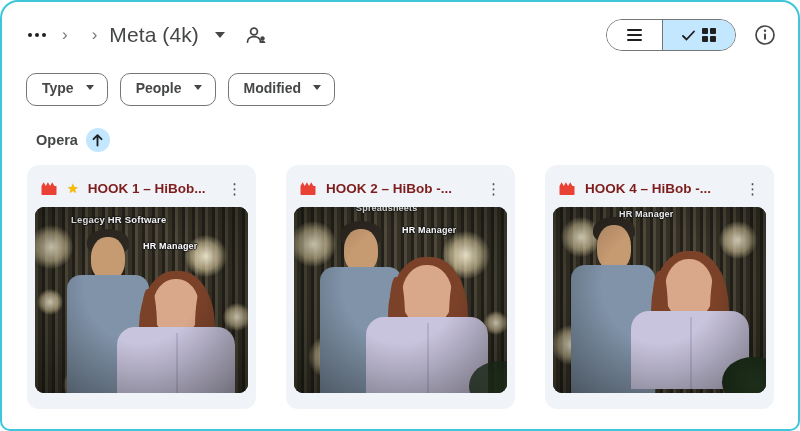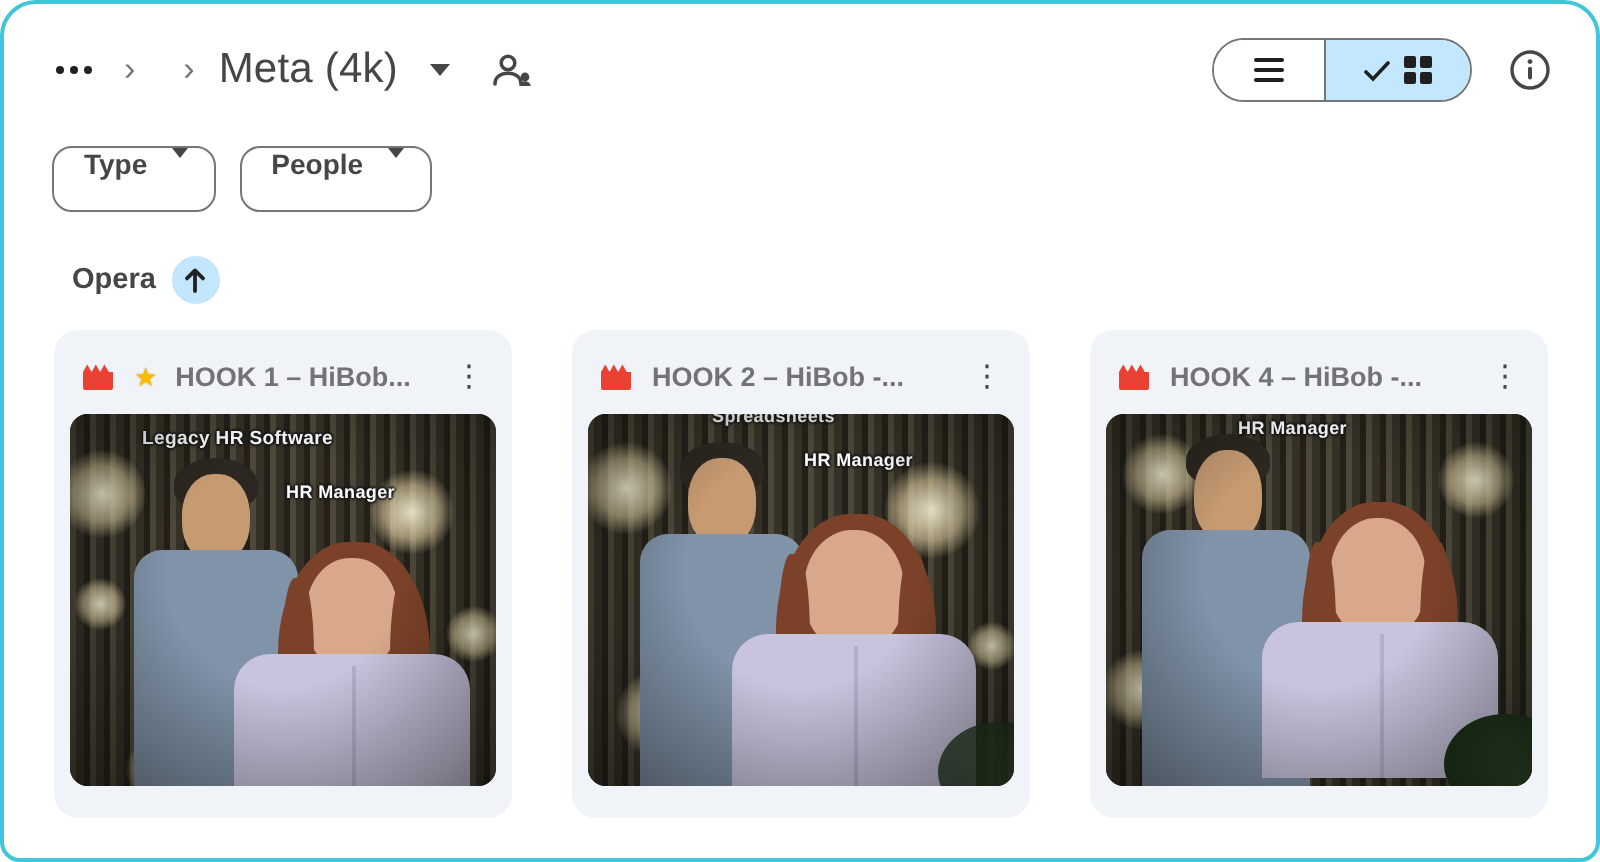--- a/index.html
+++ b/index.html
@@ -41,21 +41,21 @@
   .seg-grid { width:72px; background:#c2e7ff; gap:7px; }
   .bars { display:flex; flex-direction:column; gap:3px; }
   .bars i { width:15px; height:2px; background:#1f1f1f; border-radius:1px; }
   .gridglyph { display:grid; grid-template-columns:6px 6px; grid-template-rows:6px 6px; gap:2px; }
   .gridglyph i { background:#1f1f1f; border-radius:1px; }
   .info-btn { margin-left:18px; cursor:pointer; display:flex; align-items:center; }
 
   
   .filters { display:flex; gap:12px; padding:21px 0 0 24px; }
   .chip {
-    display:flex; gap:12px; height:33px;
+    display:flex; align-items:center; gap:12px; height:33px;
     border:1px solid #747775; border-radius:10px; padding:0 13px 4px 15px;
     font-size:14px; color:#444746; font-weight:bold; cursor:pointer; background:#fff;
   }
   .chip .caret-sm {
     width:0; height:0;
     border-left:4.5px solid transparent; border-right:4.5px solid transparent;
     border-top:5px solid #444746;
   }
 
   
@@ -69,21 +69,21 @@
   
   .grid-area { display:flex; gap:30px; padding:13px 24px 0 25px; }
   .card {
     width:230px; height:244px; background:#f0f4f9; border-radius:12px;
     display:flex; flex-direction:column; cursor:pointer;
   }
   .card-head { display:flex; align-items:center; gap:9px; padding:12px 8px 8px 13px; height:42px; }
   .vid-icon { flex:0 0 auto; display:flex; }
   .star { font-size:13px; color:#fbbc04; text-shadow:0 0 1px #d49b00; }
   .card-title {
-    flex:1; font-size:13.5px; color:#737373; font-weight:bold;
+    flex:1; font-size:13.5px; color:#7f1d1d; font-weight:bold;
     white-space:nowrap; overflow:hidden;
   }
   .dots-v { font-size:15px; color:#444746; padding:0 6px; line-height:1; cursor:pointer; letter-spacing:0; }
 
   .thumb {
     position:relative; margin:0 8px 8px 8px; height:186px;
     border-radius:9px; overflow:hidden; background:#2a271f;
   }
   .scene { position:absolute; inset:0;
     background:repeating-linear-gradient(90deg,#4d4839 0 3px,#353126 3px 7px,#23201a 7px 10px);
@@ -170,20 +170,24 @@
 
   <div class="filters">
     <div class="chip">
       <span>Type</span>
       <span class="caret-sm"></span>
     </div>
     <div class="chip">
       <span>People</span>
       <span class="caret-sm"></span>
     </div>
+    <div class="chip">
+      <span>Modified</span>
+      <span class="caret-sm"></span>
+    </div>
   </div>
 
   <div class="sort-row">
     <span class="sort-label">Opera</span>
     <span class="sort-circle">
       <svg width="13" height="14" viewBox="0 0 13 14">
         <path d="M6.5 12.5 V2.5 M2.5 6.2 L6.5 2.2 L10.5 6.2" fill="none" stroke="#202124" stroke-width="1.9" stroke-linecap="round" stroke-linejoin="round"></path>
       </svg>
     </span>
   </div>

